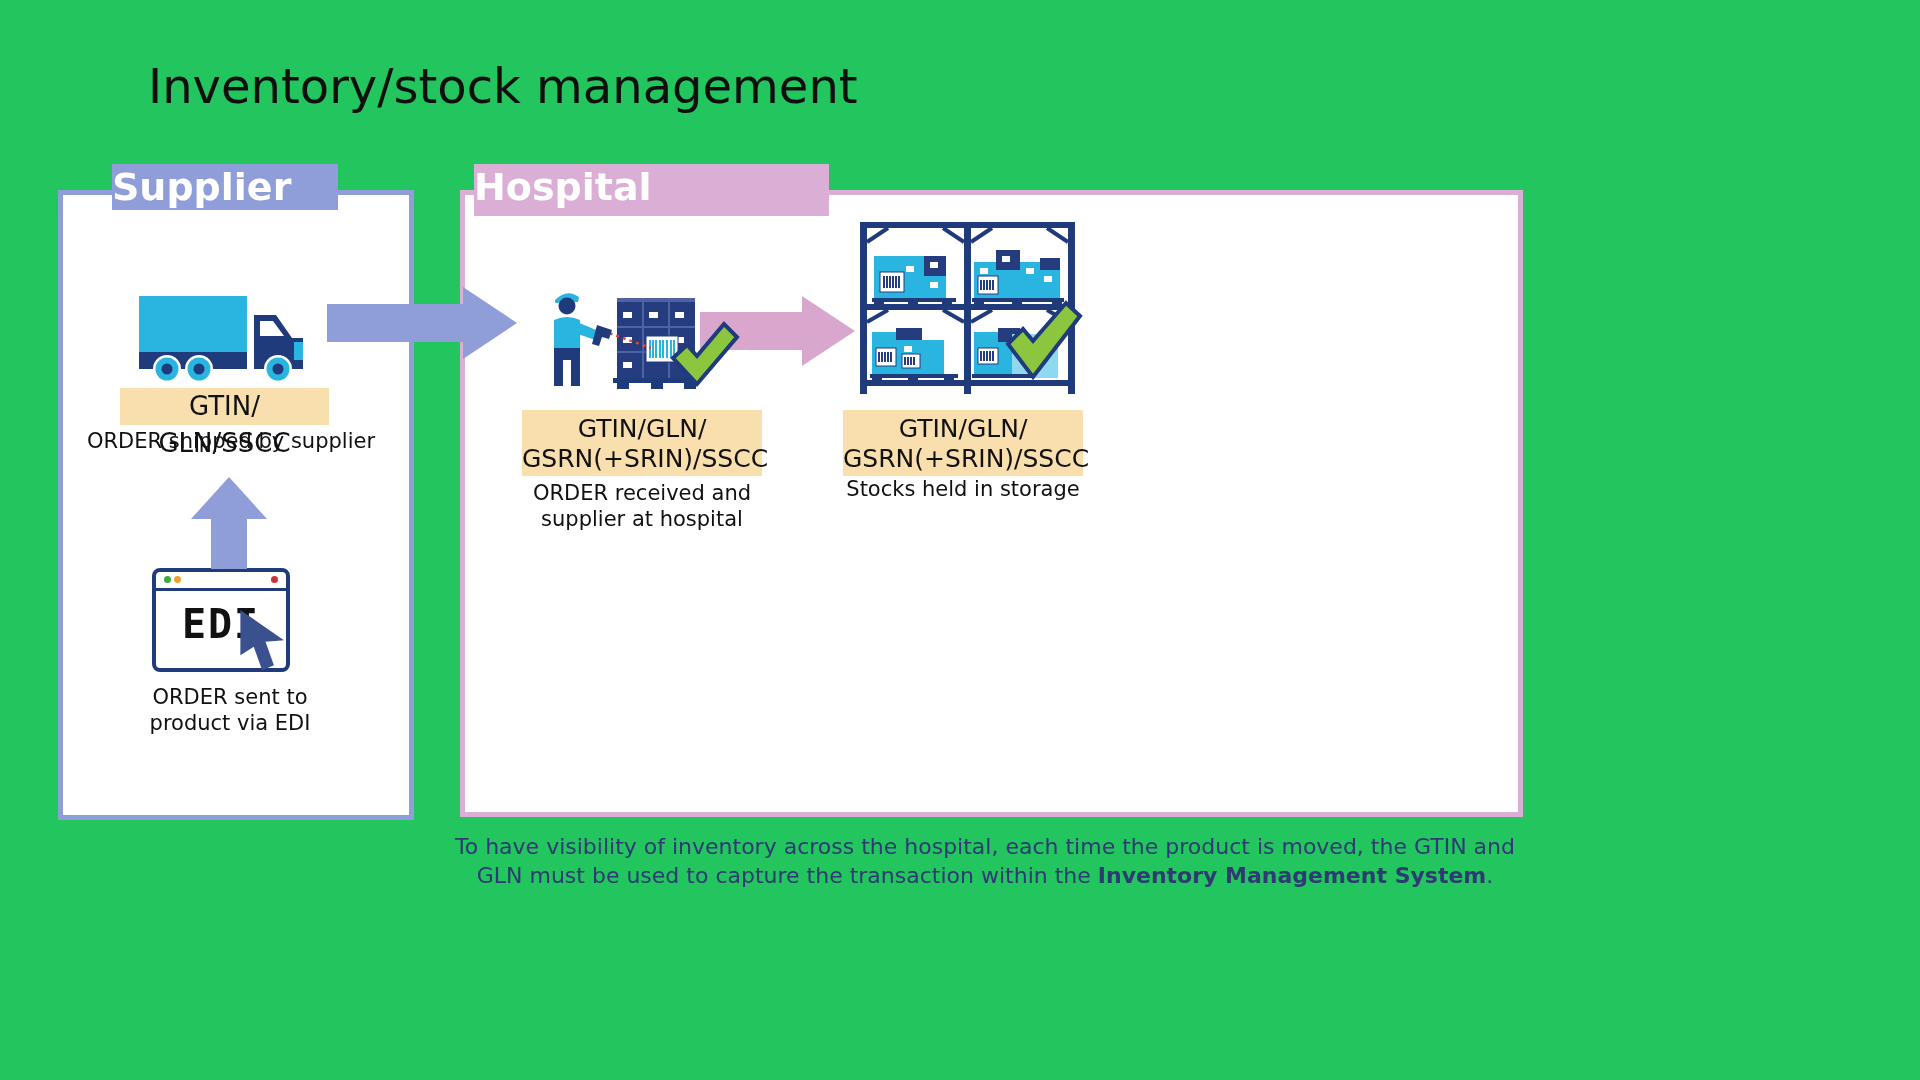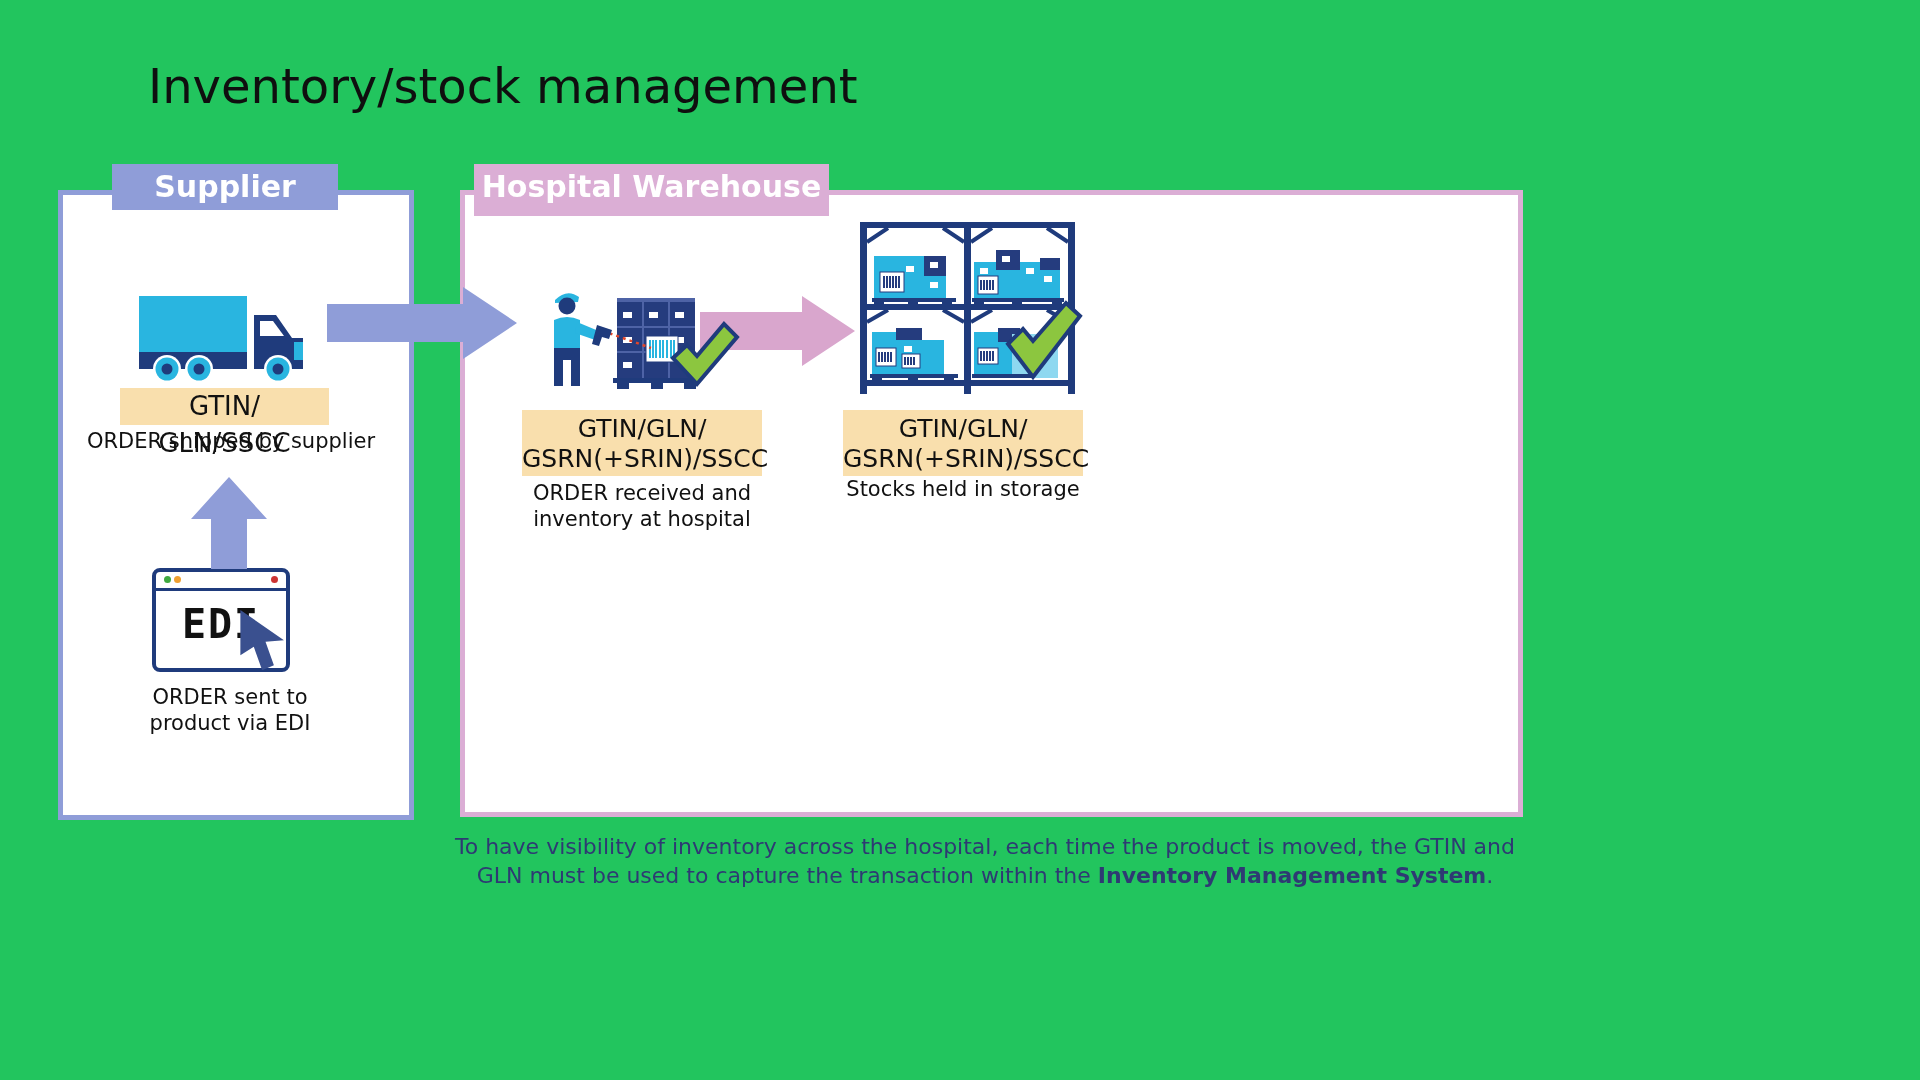--- a/index.html
+++ b/index.html
@@ -8,21 +8,21 @@
     --cyan:#29B5E0; --cyanlight:#8ED8F0; --green:#8CC63F; --footer:#2E3A73;
     --laser:#E0452A;
   }
   html,body{margin:0;padding:0;background:#fff;}
   body{font-family:"DejaVu Sans","Liberation Sans",sans-serif;}
   .canvas{position:relative;width:1920px;height:1080px;background:#22c55e;overflow:hidden;}
   .title{position:absolute;left:148px;top:58px;font-size:48px;color:#0F0F0F;white-space:nowrap;}
   .zone{position:absolute;background:#fff;z-index:0;}
   .zone.supplier{left:58px;top:190px;width:346px;height:620px;border:5px solid var(--periwinkle);}
   .zone.hospital{left:460px;top:190px;width:1053px;height:617px;border:5px solid var(--pinkhdr);}
-  .zone-header{position:absolute;z-index:2;color:#fff;font-weight:bold;font-size:30px;text-align:center;}
+  .zone-header{position:absolute;z-index:2;color:#fff;font-weight:bold;font-size:38px;}
   .zone-header.supplier{left:112px;top:164px;width:226px;height:46px;line-height:46px;background:var(--periwinkle);}
   .zone-header.hospital{left:474px;top:164px;width:355px;height:52px;line-height:46px;background:var(--pinkhdr);}
   .icon{position:absolute;z-index:2;}
   .tag{position:absolute;z-index:2;background:var(--tan);color:#111;text-align:center;font-size:26px;}
   .tag.single{line-height:37px;}
   .tag.double{font-size:25px;line-height:30px;padding-top:4px;}
   .caption{position:absolute;z-index:2;color:#111;text-align:center;font-size:21px;line-height:1.25;}
   .arrow{position:absolute;z-index:3;}
   .arrow.pink{z-index:1;}
   .edi-window{position:absolute;left:152px;top:568px;width:138px;height:104px;background:#fff;
@@ -131,21 +131,21 @@
     <path d="M11 66 h26 v38 h-9 V78 h-8 v26 h-9 z" class="f-navy"></path>
     <polygon points="130,76 144,63 154,74 181,42 194,55 154,102" class="f-green"></polygon>
   </svg>
 
   <div class="tag double" style="left:522px;top:410px;width:240px;height:62px;">
     <span>GTIN/GLN/</span><br>
     <span>GSRN(+SRIN)/SSCC</span>
   </div>
   <div class="caption" style="left:500px;top:480px;width:284px;">
     <span>ORDER received and</span><br>
-    <span>inventory at hospital</span>
+    <span>supplier at hospital</span>
   </div>
 
   <svg class="icon" style="left:860px;top:222px;" width="235" height="175" viewBox="0 0 235 175">
     <rect x="0" y="0" width="215" height="6" class="f-navy"></rect>
     <rect x="0" y="82" width="215" height="6" class="f-navy"></rect>
     <rect x="0" y="158" width="215" height="6" class="f-navy"></rect>
     <rect x="0" y="0" width="7" height="172" class="f-navy"></rect>
     <rect x="104" y="0" width="7" height="172" class="f-navy"></rect>
     <rect x="208" y="0" width="7" height="172" class="f-navy"></rect>
     <path d="M7 20 L28 6 M104 20 L83 6 M111 20 L132 6 M208 20 L187 6 M7 100 L28 88 M104 100 L83 88 M111 100 L132 88 M208 100 L187 88" class="brace"></path>

